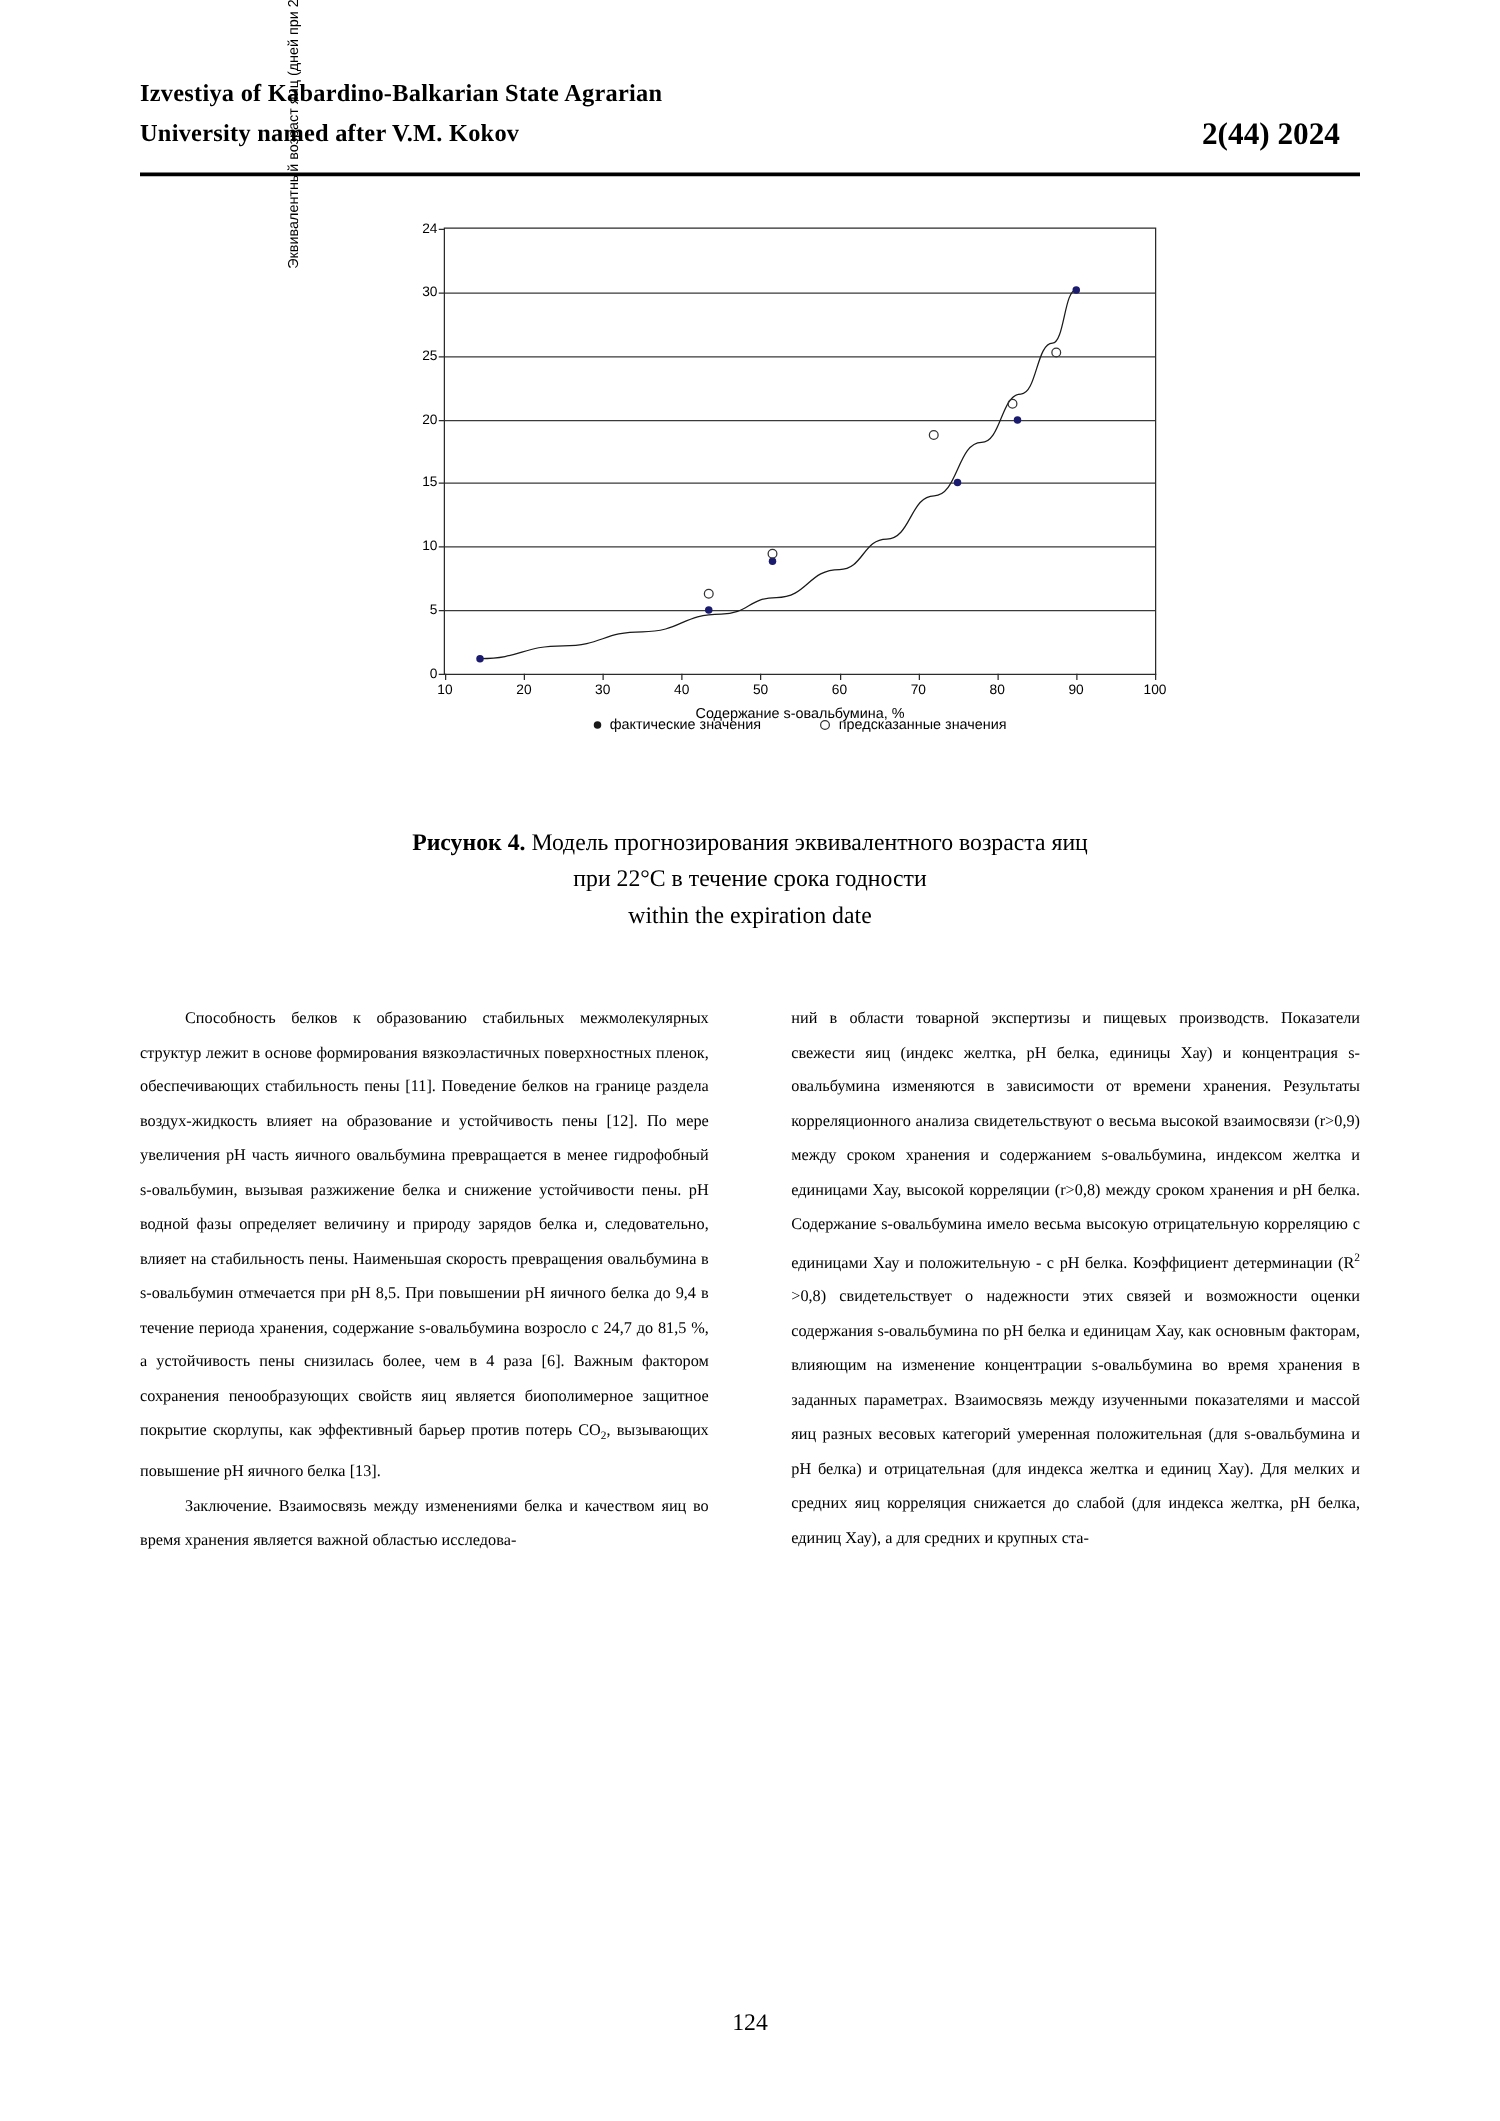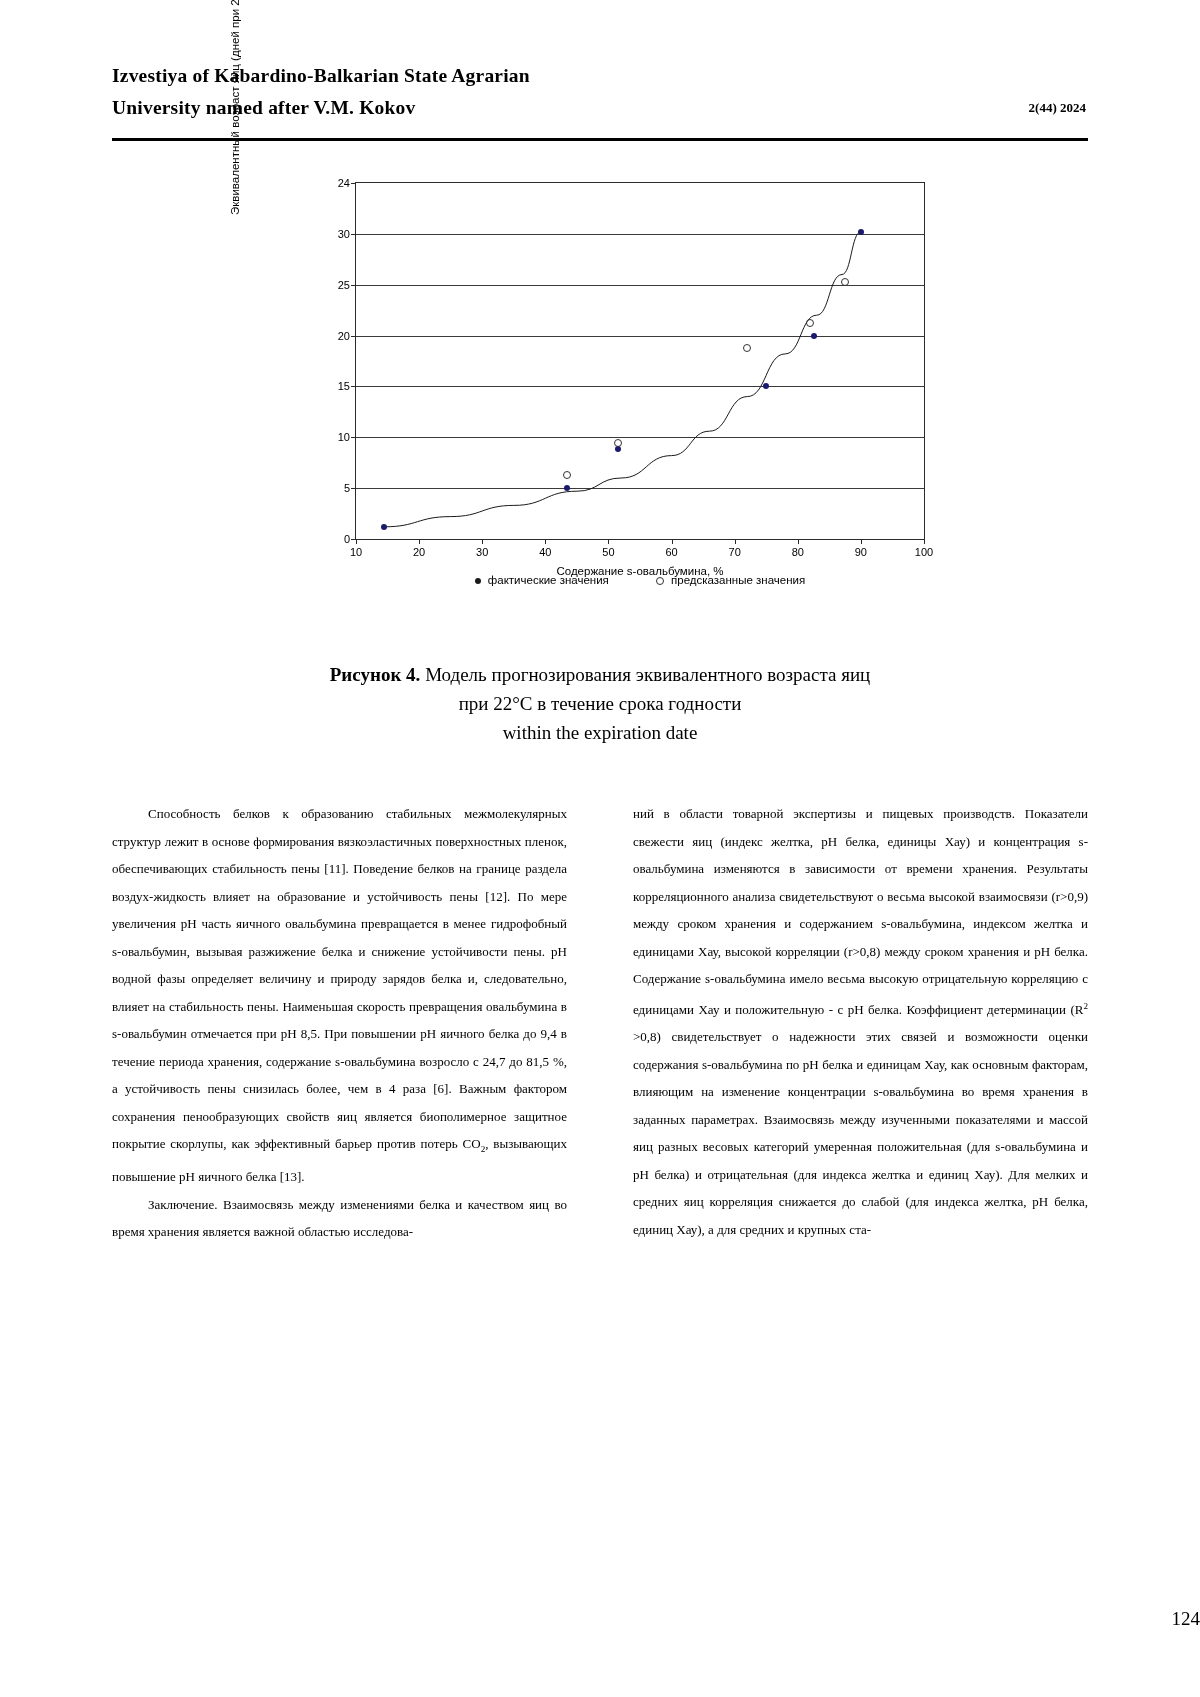--- a/index.html
+++ b/index.html
@@ -15,22 +15,22 @@
   
   .header {
     position:absolute; left:112px; top:60px; width:976px;
   }
   .header-left {
     font-family:"Liberation Serif", serif;
     font-weight:bold; font-size:19.5px; line-height:32px;
     letter-spacing:0.2px;
   }
   .header-issue {
-    position:absolute; right:2px; top:32px;
-    font-weight:bold; font-size:13px; line-height:32px;
+    position:absolute; right:16px; top:32px;
+    font-weight:bold; font-size:25px; line-height:32px;
   }
   .header-rule {
     position:absolute; left:112px; top:138px; width:976px;
     border-top:3px solid #000;
   }
 
   
   .figure-wrap {
     position:absolute; left:112px; top:160px; width:976px; height:480px;
   }
@@ -121,21 +121,21 @@
   }
   .col.left { left:0; }
   .col.right { left:521px; }
   .col p { margin:0; text-indent:36px; }
   .col p.cont { text-indent:0; }
   sub { font-size:70%; vertical-align:sub; }
   sup { font-size:70%; vertical-align:super; }
 
   .page-number {
     position:absolute; left:0; top:1608px; width:1200px;
-    text-align:right; font-size:19px;
+    text-align:center; font-size:19px;
   }
 </style>
 </head>
 <body>
 
 <div class="page">
 
   <div class="header">
     <div class="header-left">
       <div>Izvestiya of Kabardino-Balkarian State Agrarian</div>

